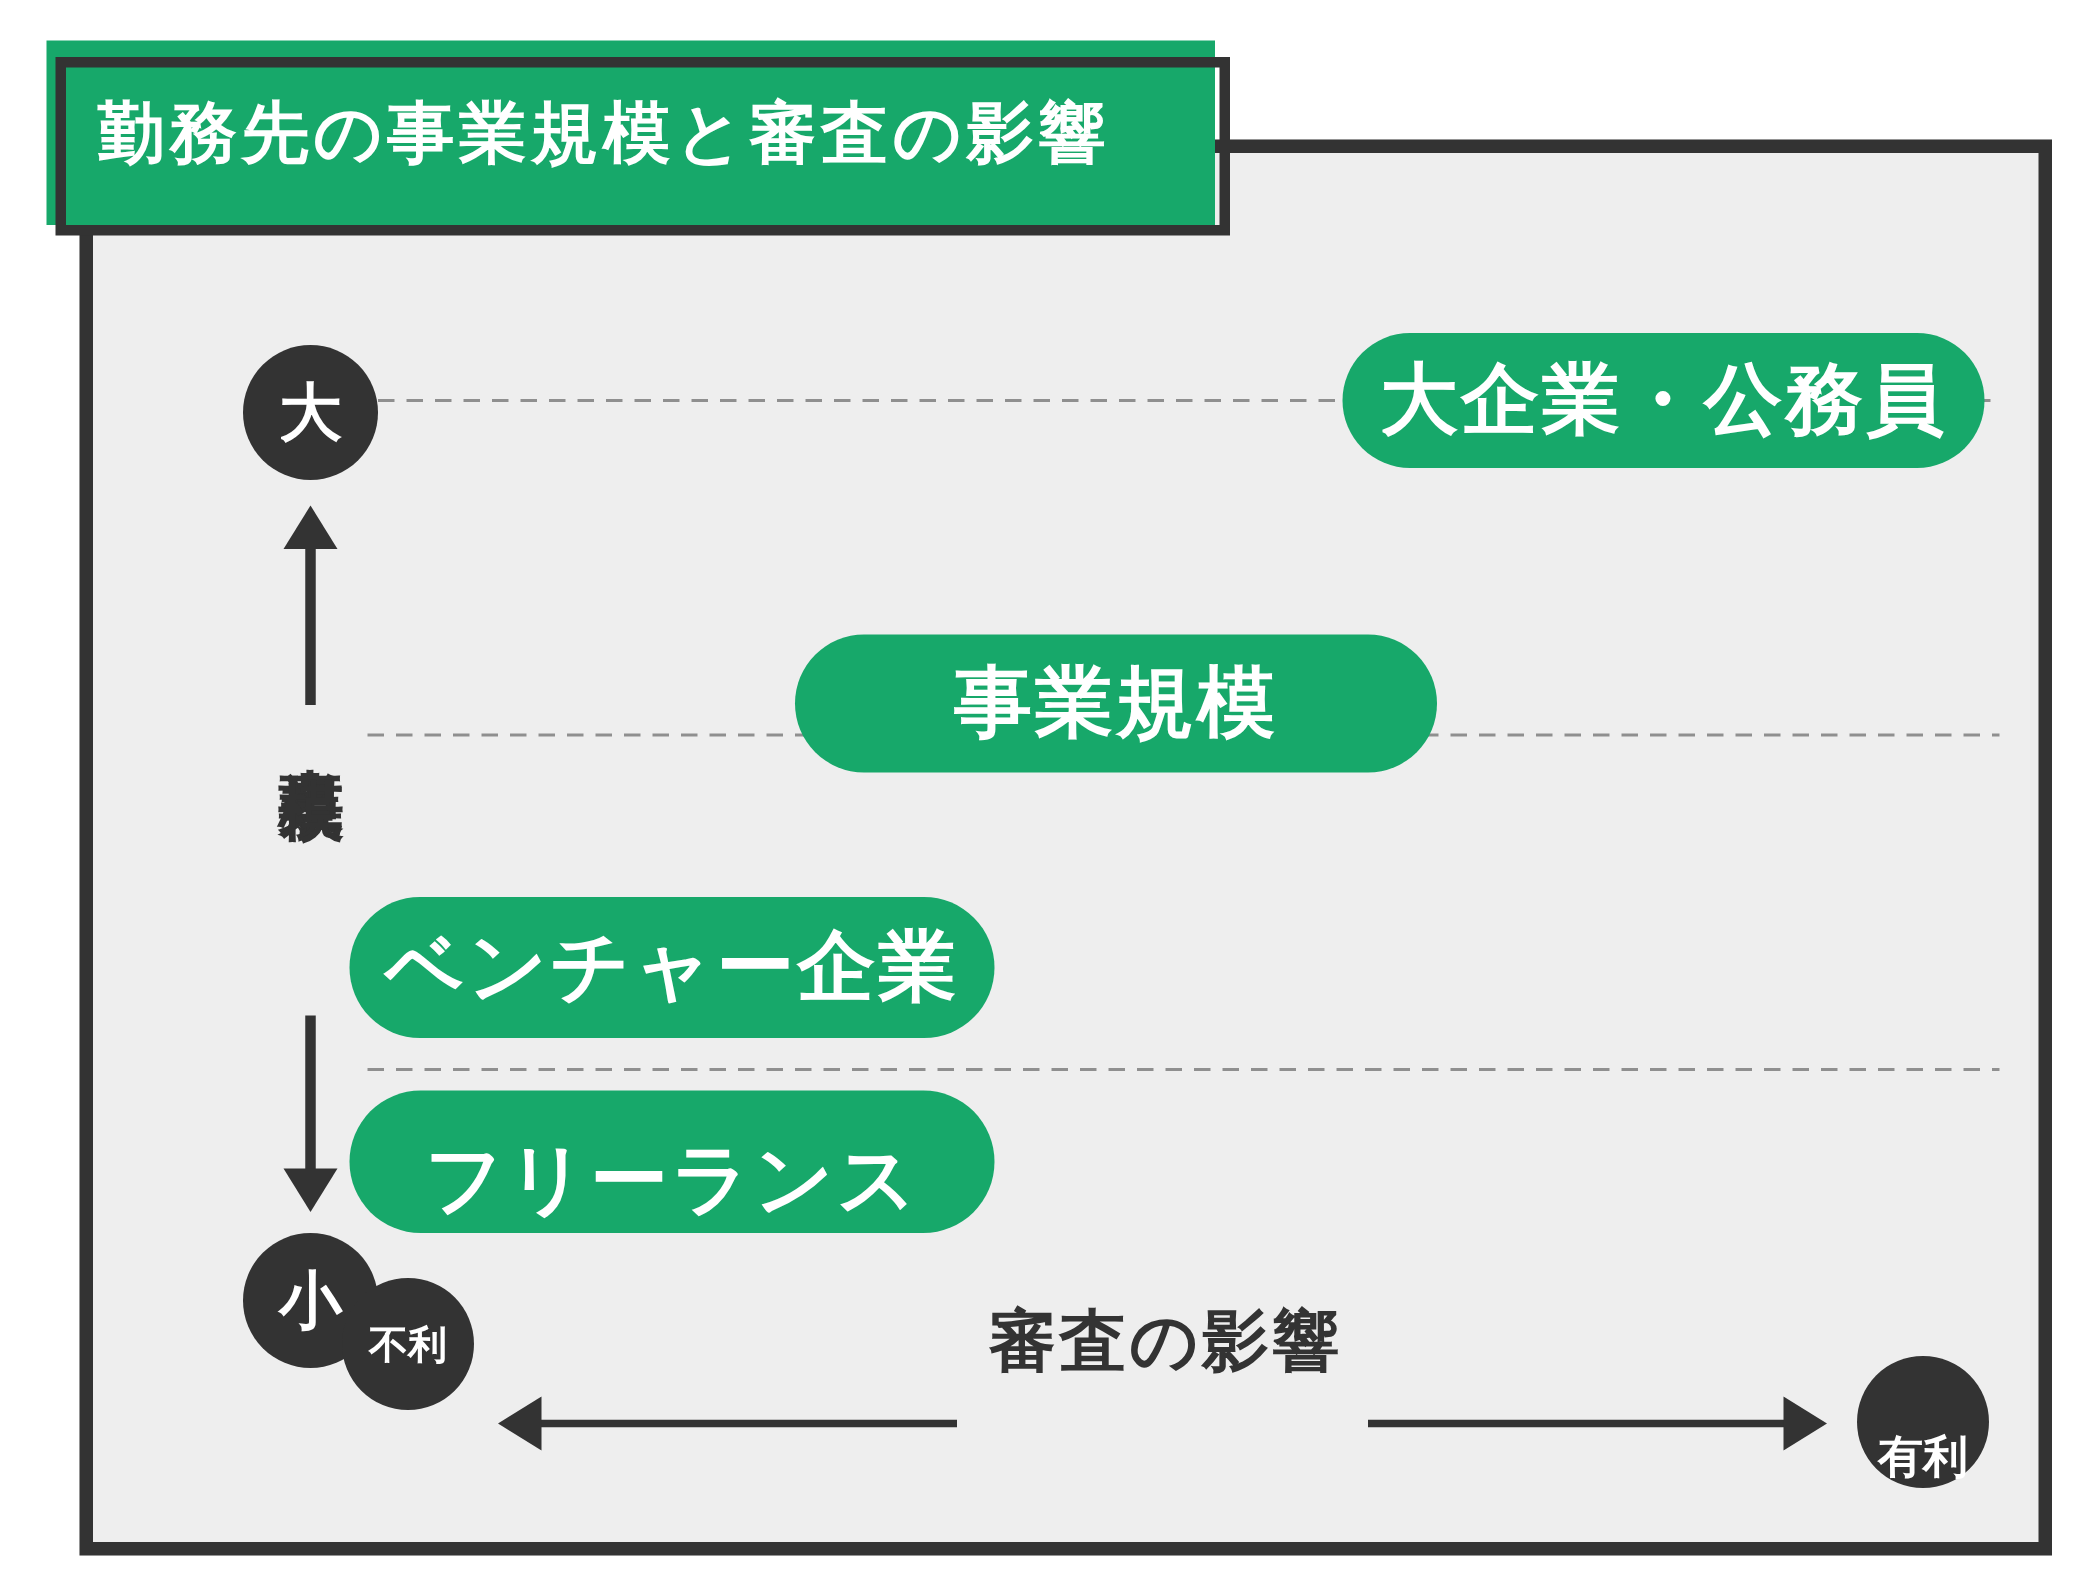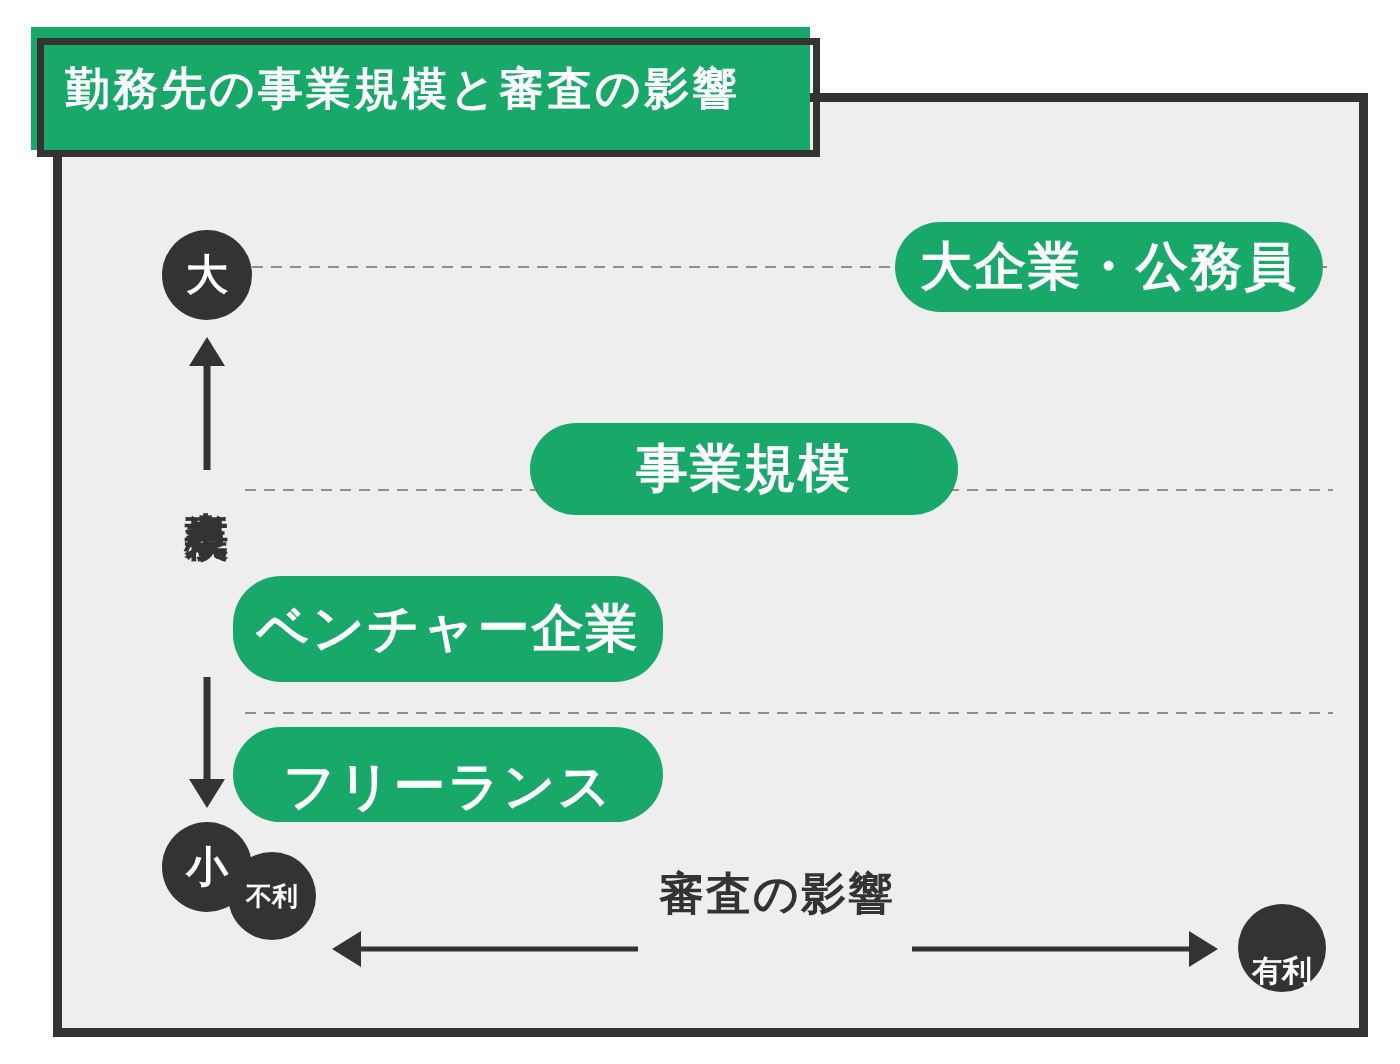--- a/index.html
+++ b/index.html
@@ -46,21 +46,21 @@
     font-size: 52px;
     letter-spacing: 2px;
     display: flex;
     align-items: center;
     justify-content: center;
     z-index: 3;
     white-space: nowrap;
   }
   .pill-large    { left: 895px; top: 222px; width: 428px; height: 90px; }
   .pill-sme      { left: 530px; top: 423px; width: 428px; height: 92px; }
-  .pill-venture  { left: 233px; top: 576px; width: 430px; height: 106px; align-items: center; }
+  .pill-venture  { left: 233px; top: 598px; width: 430px; height: 94px; align-items: center; }
   .pill-freelance{ left: 233px; top: 727px; width: 430px; height: 95px; align-items: flex-end; }
 
   
   .circle {
     position: absolute;
     background: #333333;
     border-radius: 50%;
     color: #ffffff;
     font-weight: bold;
     display: flex;

